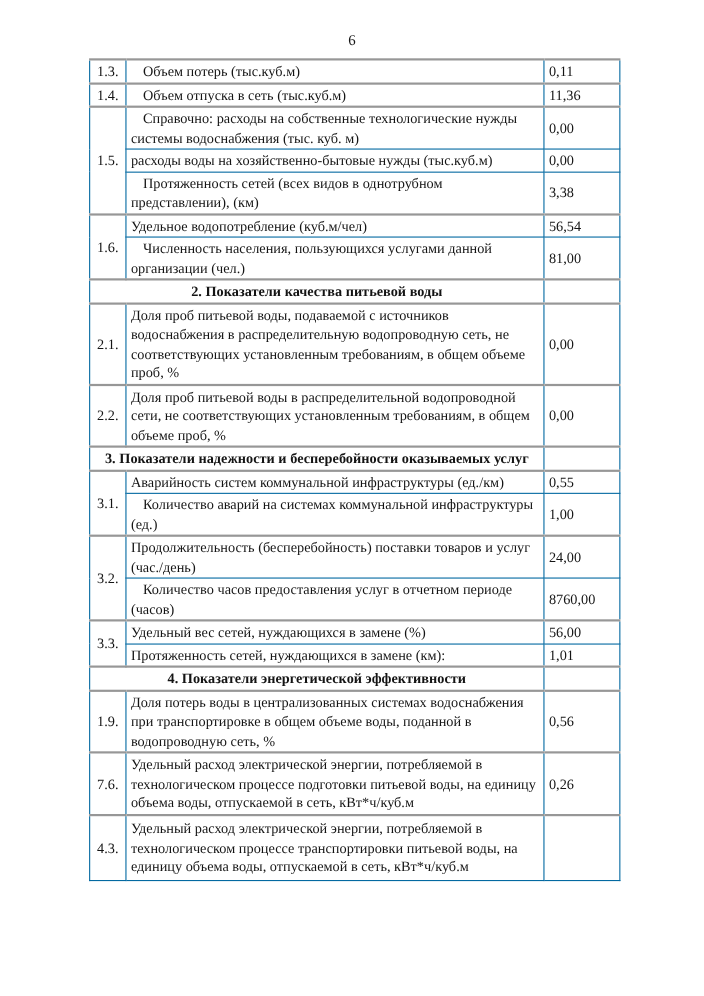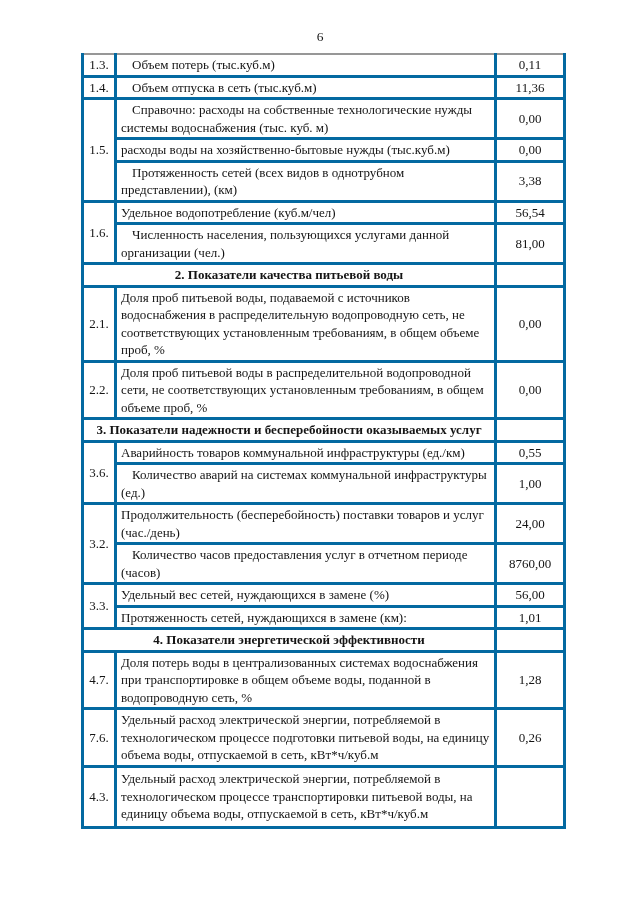--- a/index.html
+++ b/index.html
@@ -20,21 +20,21 @@
     font-size: 13.5px;
     line-height: 14px;
   }
   table.indicators {
     border-collapse: collapse;
     margin: 9px 0 0 81px;
     width: 482px;
     table-layout: fixed;
   }
   table.indicators td {
-    border: 3px solid #0369a1;
+    border: 1px solid #0369a1;
     font-size: 13px;
     line-height: 17.5px;
     vertical-align: middle;
     padding: 1px 4px;
     overflow: hidden;
   }
   
   tr.group-start > td {
     border-top: 2px solid #979797;
   }
@@ -46,21 +46,20 @@
     padding: 1px 1px;
   }
   td.name {
     padding: 2px 5px 2px 7px;
     margin-left: 40px;
   }
   td.name.indent {
     text-indent: 11px;
   }
   td.value {
-    text-align: center;
     padding: 1px 2px;
   }
   td.section {
     font-weight: bold;
     text-align: center;
     padding: 2px 4px;
   }
   
   table.indicators tr:last-child td {
     height: 56px;
@@ -122,22 +121,22 @@
       <tr class="group-start">
         <td class="num" rowspan="1">2.2.</td>
         <td class="name">Доля проб питьевой воды в распределительной водопроводной сети, не соответствующих установленным требованиям, в общем объеме проб, %</td>
         <td class="value">0,00</td>
       </tr>
       <tr class="group-start">
         <td class="section" colspan="2">3. Показатели надежности и бесперебойности оказываемых услуг</td>
         <td class="value"></td>
       </tr>
       <tr class="group-start">
-        <td class="num" rowspan="2">3.6.</td>
-        <td class="name">Аварийность товаров коммунальной инфраструктуры (ед./км)</td>
+        <td class="num" rowspan="2">3.1.</td>
+        <td class="name">Аварийность систем коммунальной инфраструктуры (ед./км)</td>
         <td class="value">0,55</td>
       </tr>
       <tr>
         <td class="name indent">Количество аварий на системах коммунальной инфраструктуры (ед.)</td>
         <td class="value">1,00</td>
       </tr>
       <tr class="group-start">
         <td class="num" rowspan="2">3.2.</td>
         <td class="name">Продолжительность (бесперебойность) поставки товаров и услуг (час./день)</td>
         <td class="value">24,00</td>
@@ -153,23 +152,23 @@
       </tr>
       <tr>
         <td class="name">Протяженность сетей, нуждающихся в замене (км):</td>
         <td class="value">1,01</td>
       </tr>
       <tr class="group-start">
         <td class="section" colspan="2">4. Показатели энергетической эффективности</td>
         <td class="value"></td>
       </tr>
       <tr class="group-start">
-        <td class="num" rowspan="1">4.7.</td>
+        <td class="num" rowspan="1">1.9.</td>
         <td class="name">Доля потерь воды в централизованных системах водоснабжения при транспортировке в общем объеме воды, поданной в водопроводную сеть, %</td>
-        <td class="value">1,28</td>
+        <td class="value">0,56</td>
       </tr>
       <tr class="group-start">
         <td class="num" rowspan="1">7.6.</td>
         <td class="name">Удельный расход электрической энергии, потребляемой в технологическом процессе подготовки питьевой воды, на единицу объема воды, отпускаемой в сеть, кВт*ч/куб.м</td>
         <td class="value">0,26</td>
       </tr>
       <tr class="group-start">
         <td class="num" rowspan="1">4.3.</td>
         <td class="name">Удельный расход электрической энергии, потребляемой в технологическом процессе транспортировки питьевой воды, на единицу объема воды, отпускаемой в сеть, кВт*ч/куб.м</td>
         <td class="value"></td>

